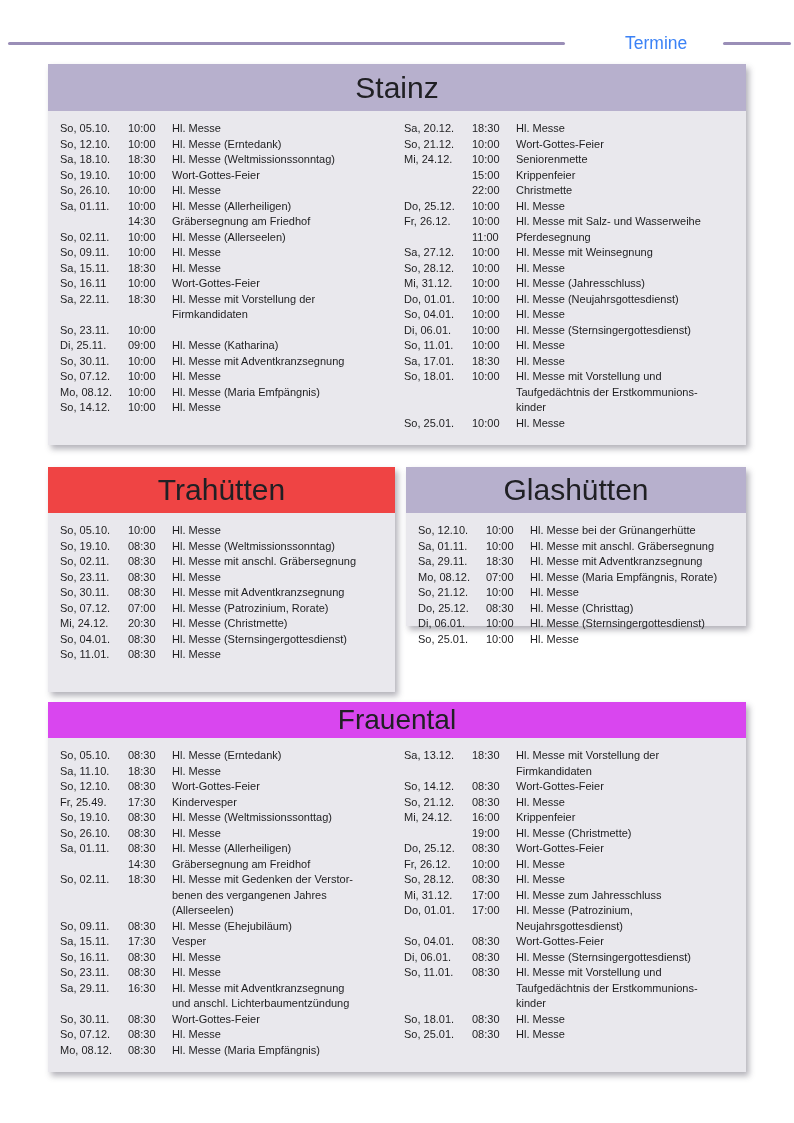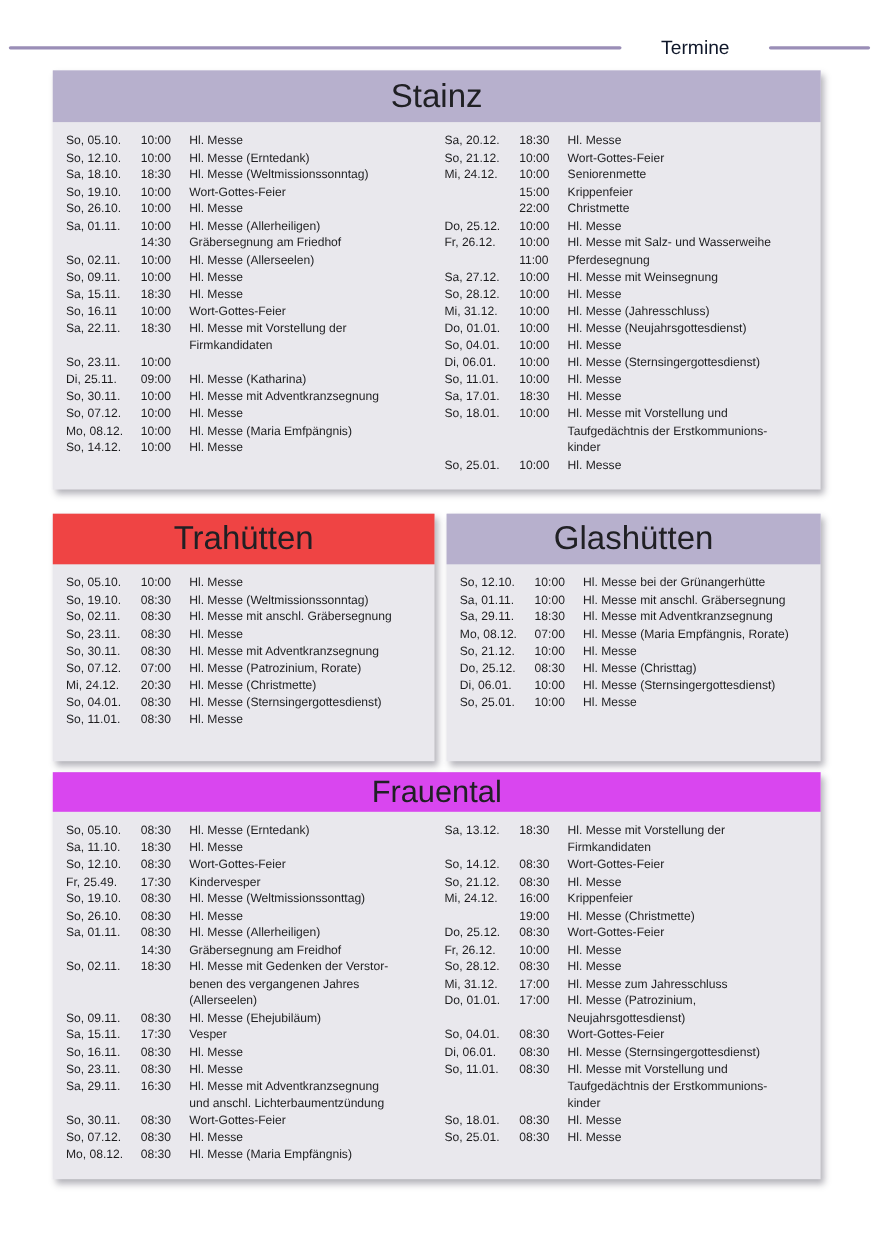--- a/index.html
+++ b/index.html
@@ -7,21 +7,21 @@
     width:794px; height:1123px; position:relative;
     background:#ffffff; color:#1d1d1f;
     font-family:"Liberation Sans", sans-serif;
     overflow:hidden;
   }
 
   
   .page-header { position:absolute; top:33px; left:0; right:0; height:20px; display:flex; align-items:center; }
   .rule { background:#9a8eb7; height:3px; border-radius:2px; }
   .rule-left { width:557px; margin-left:8px; flex:none; }
-  .header-title { font-size:17.5px; color:#0f172a; margin-left:36px; white-space:nowrap; }
+  .header-title { font-size:17.5px; color:#3b82f6; margin-left:60px; white-space:nowrap; }
   .rule-right { flex:1; margin-left:36px; margin-right:3px; }
 
   .content { position:absolute; top:64px; left:48px; width:698px; }
 
   .panel { background:#e9e8ed; box-shadow:3px 4px 6px rgba(55,52,70,0.38); box-sizing:border-box; }
   .panel-header { display:flex; align-items:center; justify-content:center; }
   .panel-header h2 { margin:0; font-weight:500; color:#202024; }
   .hdr-purple-light { background:#b7b0cd; }
   .hdr-gray { background:#ef4444; }
   .hdr-purple-dark { background:#d946ef; }
@@ -35,21 +35,21 @@
   .two-col .col + .col { padding-left:14px; }
 
   .row { display:flex; }
   .c-date { width:68px; flex:none; }
   .c-time { width:44px; flex:none; }
   .c-event { flex:1; white-space:pre-line; min-width:0; }
 
   .panel-stainz { width:698px; }
   .mid-row { display:flex; gap:11px; margin-top:22px; }
   .panel-trahuetten { width:347px; height:225px; }
-  .panel-glashuetten { width:340px; height:225px; }
+  .panel-glashuetten { width:340px; height:159px; }
   .panel-frauental { width:698px; margin-top:10px; }
 
   .page-number { position:absolute; right:62px; top:1132px; font-size:11.5px; color:#333; }
 </style>
 </head>
 <body>
 
 <header class="page-header">
   <span class="rule rule-left"></span>
   <span class="header-title">Termine</span>

